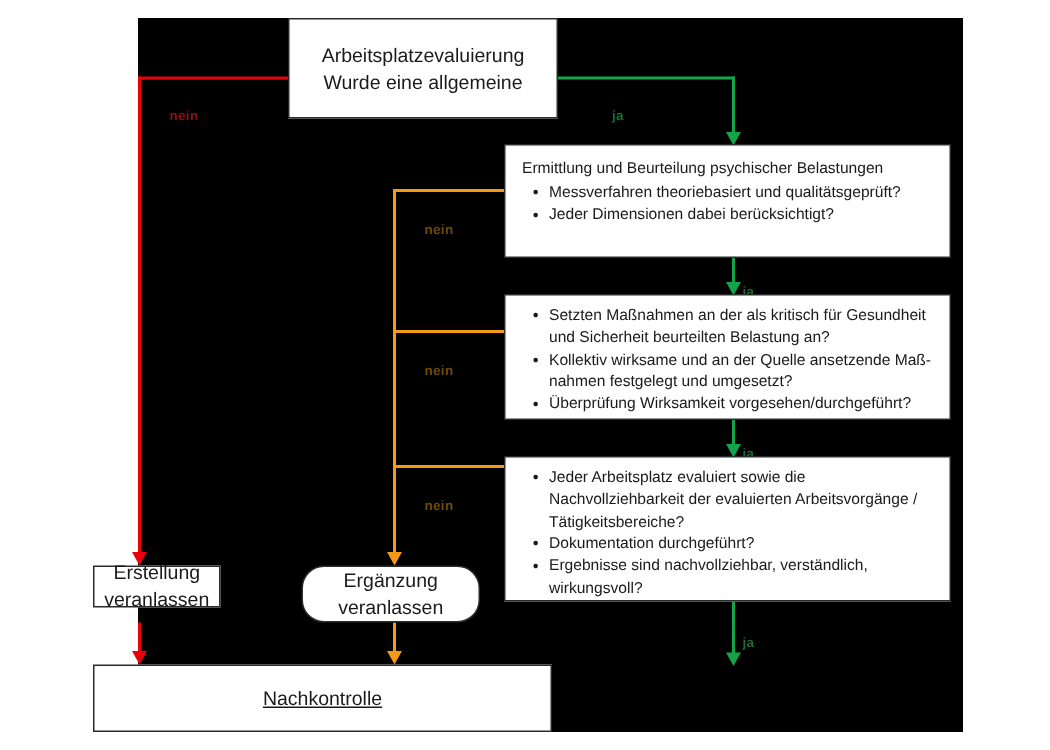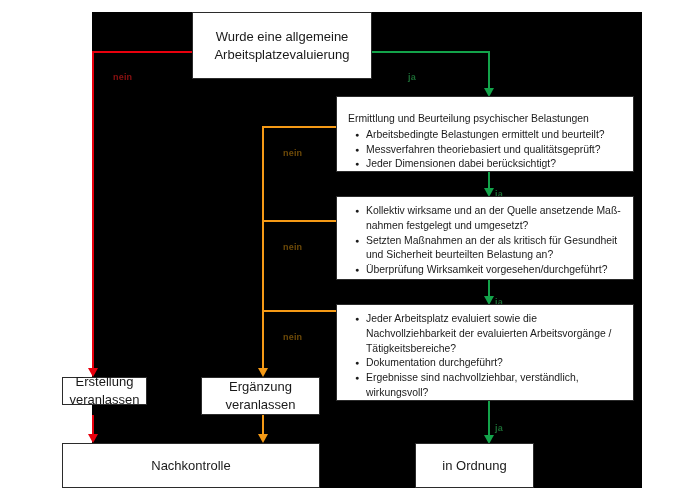--- a/index.html
+++ b/index.html
@@ -41,21 +41,21 @@
     text-align: center;
     font-size: 13px;
   }
   .node.centered .lines { width: 100%; }
   .node.listbox {
     padding: 7px 9px 8px 9px;
     font-size: 10.4px;
     line-height: 1.42;
   }
   .node.listbox .heading {
-    margin: 8px 0 1px 2px;
+    margin: 2px 0 1px 2px;
     white-space: nowrap;
   }
   .node.listbox ul {
     margin: 0;
     padding: 0 0 0 20px;
     list-style: none;
   }
   .node.listbox li {
     position: relative;
     margin: 0;
@@ -134,69 +134,63 @@
 
   <div class="edge-label" style="left:283px; top:131px; color:#6e4a08;">nein</div>
   <div class="edge-label" style="left:283px; top:225px; color:#6e4a08;">nein</div>
   <div class="edge-label" style="left:283px; top:315px; color:#6e4a08;">nein</div>
 
   <div class="seg vseg" style="left:262px; top:415px; height:22px; background:#f59a16;"></div>
   <div class="arrow" style="left:258px; top:434px; border-top:9px solid #f59a16;"></div>
 
   <div class="node centered" style="left:192px; top:12px; width:180px; height:67px;">
     <div class="lines">
+      <div>Arbeitsplatzevaluierung</div>
       <div>Wurde eine allgemeine</div>
-      <div>Arbeitsplatzevaluierung</div>
     </div>
   </div>
 
   <div class="node listbox" style="left:336px; top:96px; width:298px; height:76px;">
     <div class="heading">Ermittlung und Beurteilung psychischer Belastungen</div>
     <ul>
-      <li>Arbeitsbedingte Belastungen ermittelt und beurteilt?</li>
       <li>Messverfahren theoriebasiert und qualitätsgeprüft?</li>
       <li>Jeder Dimensionen dabei berücksichtigt?</li>
     </ul>
   </div>
 
   <div class="node listbox" style="left:336px; top:196px; width:298px; height:84px;">
     <ul>
+      <li>Setzten Maßnahmen an der als kritisch für Gesundheit und Sicherheit beurteilten Belastung an?</li>
       <li>Kollektiv wirksame und an der Quelle ansetzende Maß- nahmen festgelegt und umgesetzt?</li>
-      <li>Setzten Maßnahmen an der als kritisch für Gesundheit und Sicherheit beurteilten Belastung an?</li>
       <li>Überprüfung Wirksamkeit vorgesehen/durchgeführt?</li>
     </ul>
   </div>
 
   <div class="node listbox" style="left:336px; top:304px; width:298px; height:97px;">
     <ul>
       <li>Jeder Arbeitsplatz evaluiert sowie die Nachvollziehbarkeit der evaluierten Arbeitsvorgänge / Tätigkeitsbereiche?</li>
       <li>Dokumentation durchgeführt?</li>
       <li>Ergebnisse sind nachvollziehbar, verständlich, wirkungsvoll?</li>
     </ul>
   </div>
 
   <div class="node centered" style="left:62px; top:377px; width:85px; height:28px;">
     <div class="lines">
       <div>Erstellung</div>
       <div>veranlassen</div>
     </div>
   </div>
 
-  <div class="node centered" style="left:201px; top:377px; width:119px; height:38px;">
+  <div class="node centered" style="left:201px; top:377px; width:119px; height:38px;border-radius:15px;">
     <div class="lines">
       <div>Ergänzung</div>
       <div>veranlassen</div>
     </div>
   </div>
 
-  <div class="node centered" style="left:62px; top:443px; width:258px; height:45px;">
+  <div class="node centered" style="left:62px; top:443px; width:306px; height:45px;text-decoration:underline;">
     <div class="lines">
       <div>Nachkontrolle</div>
     </div>
   </div>
 
-  <div class="node centered" style="left:415px; top:443px; width:119px; height:45px;">
-    <div class="lines">
-      <div>in Ordnung</div>
-    </div>
-  </div>
 
 </div>
 
 </body></html>

